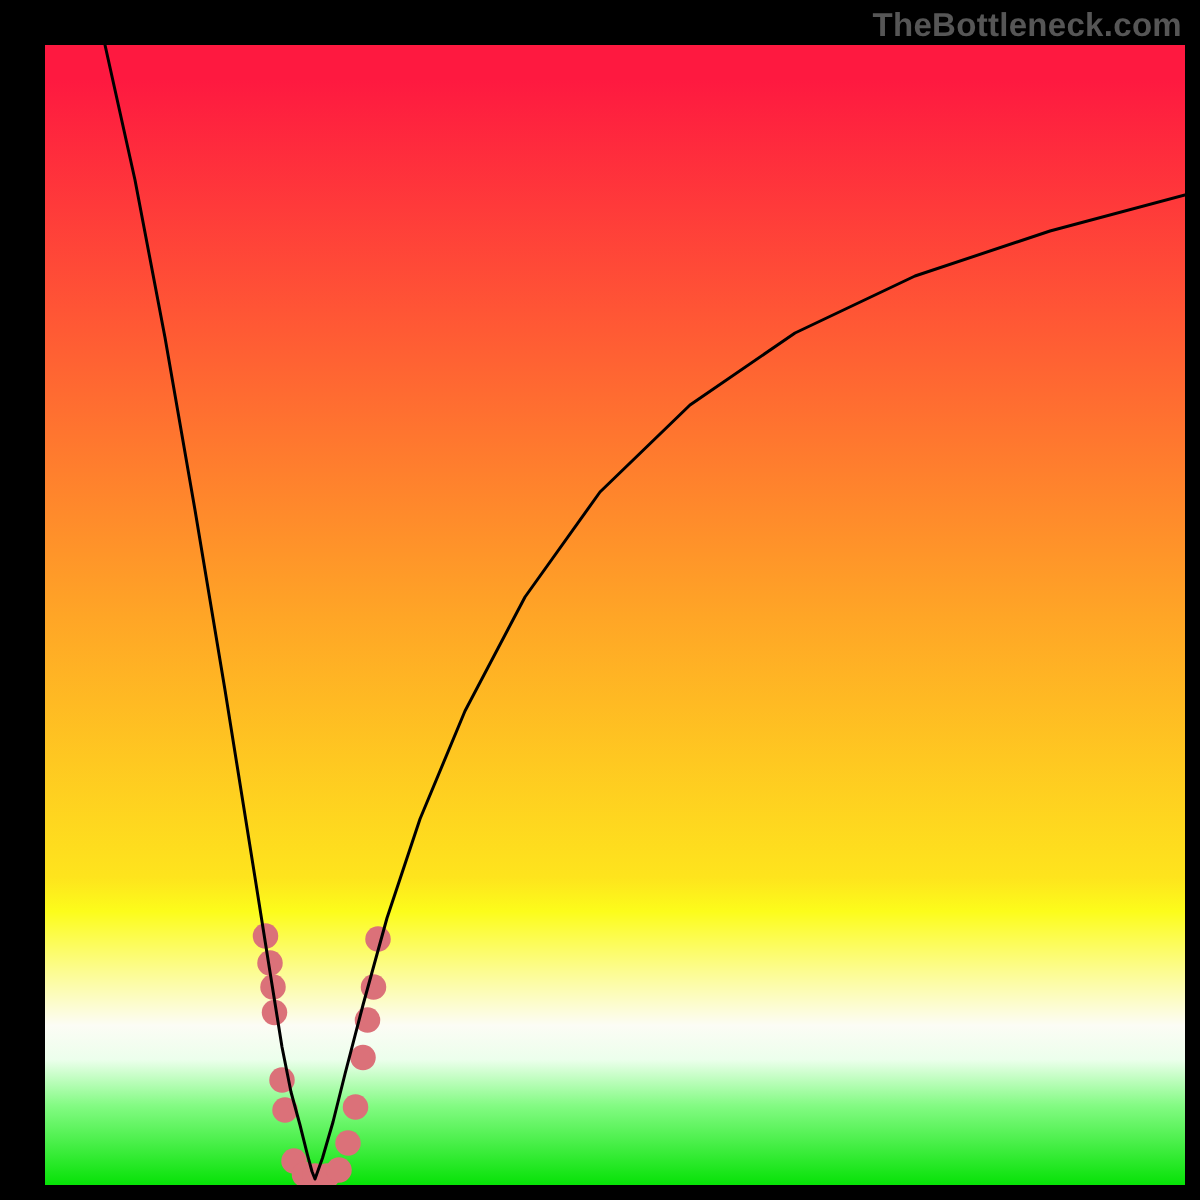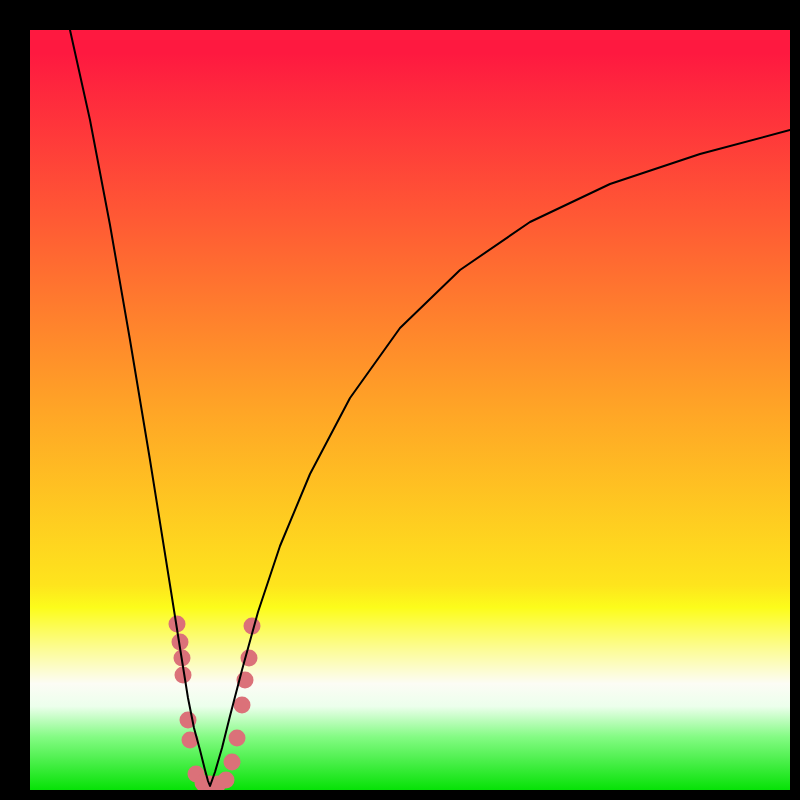--- a/index.html
+++ b/index.html
@@ -99,13 +99,14 @@
         </g>
       <path id="curve-path" fill="none" stroke="#000000" stroke-width="2" stroke-linejoin="round" stroke-linecap="round" d="M40 0 L60 90 L80 195 L100 310 L120 430 L140 555 L150 618 L158 668 L164 698 L170 720 L175 740 L178 751 L180 756 L180 756 L185 742 L192 718 L200 686 L212 640 L228 582 L250 516 L280 444 L320 368 L370 298 L430 240 L500 192 L580 154 L670 124 L760 100 "></path>
     </svg>
   </div>
 
   <div class="frame-black frame-top"></div>
   <div class="frame-black frame-left"></div>
   <div class="frame-black frame-right"></div>
   <div class="frame-black frame-bottom"></div>
 
+  <div class="watermark">TheBottleneck.com</div>
 </div>
 
 </body></html>

